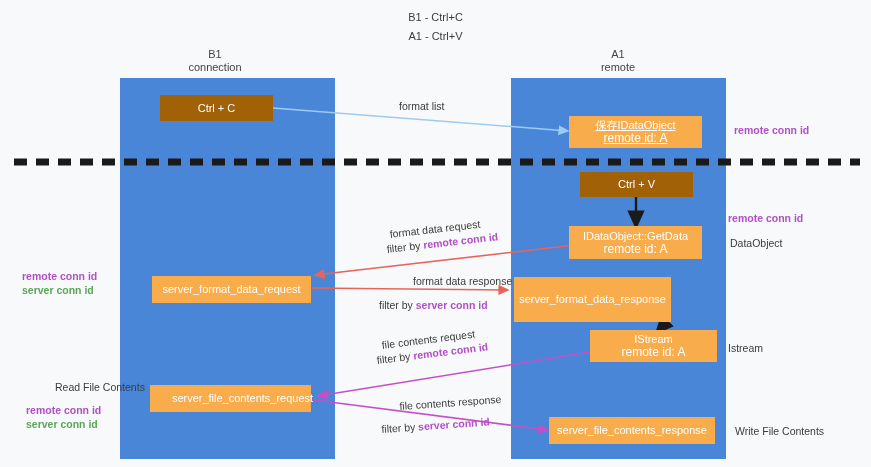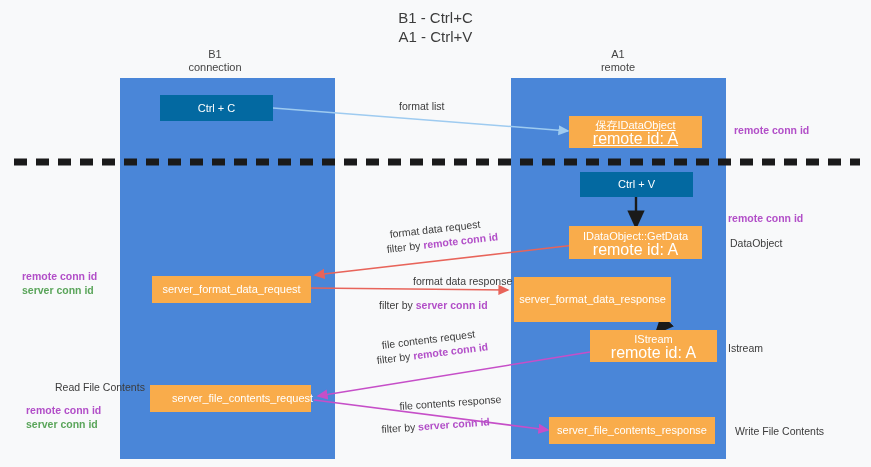--- a/index.html
+++ b/index.html
@@ -29,42 +29,42 @@
     color: #444;
     line-height: 13px;
     white-space: pre-line;
   }
   .diagram-title {
     position: absolute;
     left: 0;
     right: 0;
     top: 8px;
     text-align: center;
-    font-size: 15px;
+    font-size: 11px;
     color: #3c3c3c;
     line-height: 19px;
     white-space: pre-line;
   }
   .node {
     position: absolute;
     box-sizing: border-box;
     display: flex;
     flex-direction: column;
     align-items: center;
     justify-content: center;
     text-align: center;
     color: #ffffff;
     font-size: 11px;
     line-height: 13px;
     padding: 2px 4px;
   }
   .node.orange { background: #f9ac4b; }
   .node.green  { background: #72c островом; }
-  .node.green  { background: #0369a1; }
-  .node .ln2 { font-size: 16px; }
+  .node.green  { background: #a16207; }
+  .node .ln2 { font-size: 12px; }
 
   .edge-label {
     position: absolute;
     font-size: 10.5px;
     color: #3c3c3c;
     white-space: nowrap;
     line-height: 13px;
   }
   .edge-label.rot {
     transform-origin: left top;

